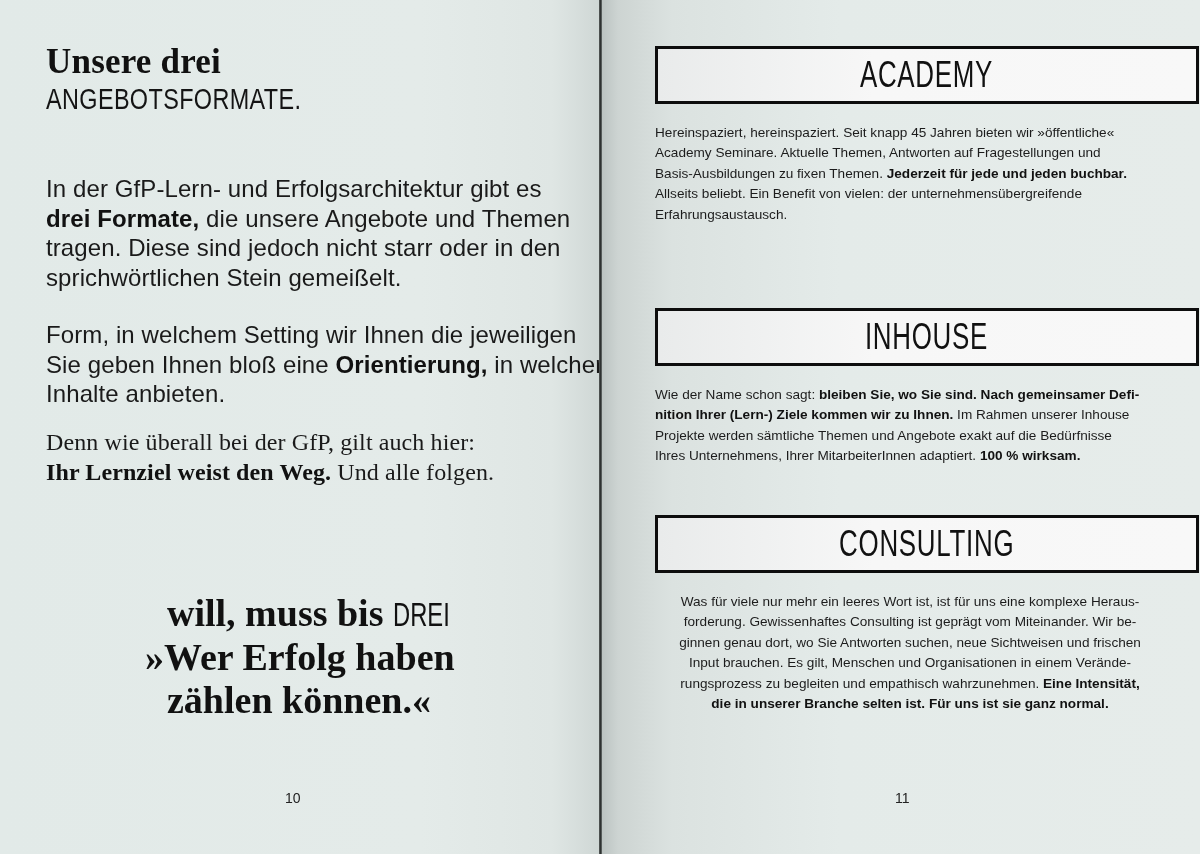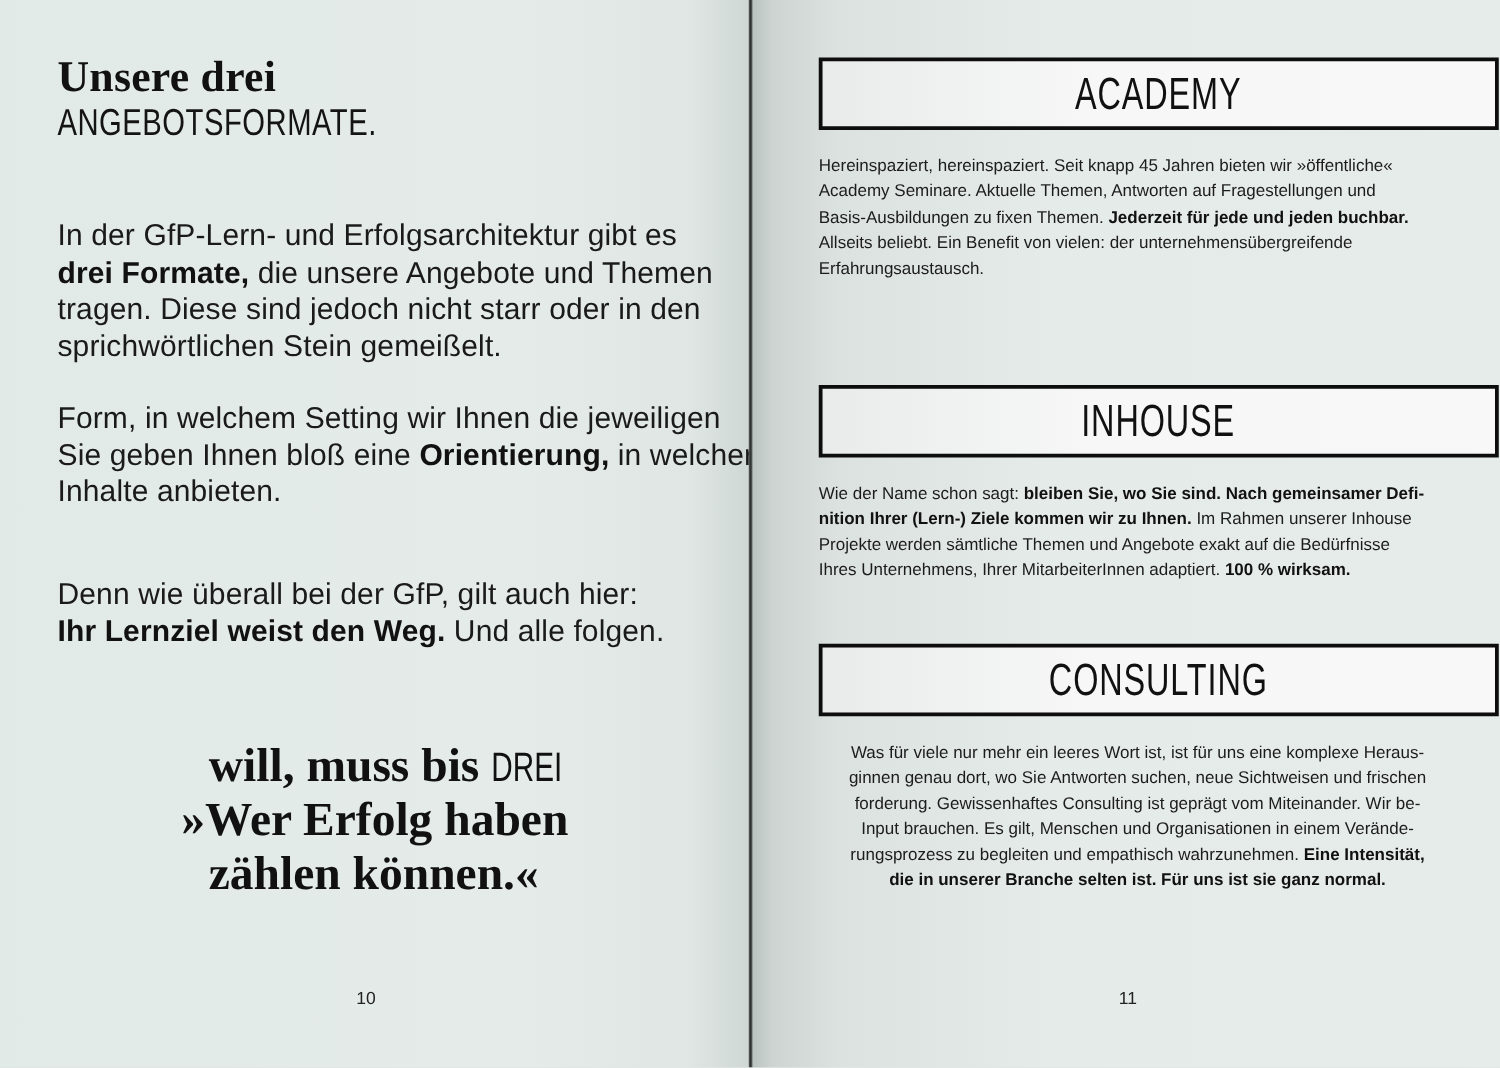--- a/index.html
+++ b/index.html
@@ -35,21 +35,21 @@
       letter-spacing: 0.5px;
     }
 
     .body-left {
       position: absolute; left: 46px; width: 520px;
       font-size: 24px; line-height: 29.5px; color: #1a1a1a; letter-spacing: 0.1px;
     }
     .body-left b { font-weight: bold; color: #111; text-align: right; }
     .p1 { top: 174px; }
     .p2 { top: 320px; }
-    .p3 { top: 461px; }
+    .p3 { top: 428px; font-family: Liberation Serif, serif; }
     .line { white-space: nowrap; display: block; }
 
     .quote {
       position: absolute; left: 145px; top: 592px;
       font-family: "Liberation Serif", serif; font-weight: bold;
       font-size: 38px; line-height: 43px; color: #111;
     }
     .quote .qline { display: block; white-space: nowrap; }
     .quote .indent { padding-left: 22px; }
     .quote .cond {
@@ -156,21 +156,21 @@
       <span class="line" style="display:block"><span>Ihres Unternehmens, Ihrer MitarbeiterInnen adaptiert. </span><b>100 % wirksam.</b></span>
     </div>
   </div>
 
   <div class="section sec-consulting">
     <div class="label-box">
       <span class="label-text">CONSULTING</span>
     </div>
     <div class="section-body">
       <span class="line" style="display:block"><span>Was für viele nur mehr ein leeres Wort ist, ist für uns eine komplexe Heraus-</span></span>
+      <span class="line" style="display:block"><span>forderung. Gewissenhaftes Consulting ist geprägt vom Miteinander. Wir be-</span></span>
       <span class="line" style="display:block"><span>ginnen genau dort, wo Sie Antworten suchen, neue Sichtweisen und frischen</span></span>
-      <span class="line" style="display:block"><span>forderung. Gewissenhaftes Consulting ist geprägt vom Miteinander. Wir be-</span></span>
       <span class="line" style="display:block"><span>Input brauchen. Es gilt, Menschen und Organisationen in einem Verände-</span></span>
       <span class="line" style="display:block"><span>rungsprozess zu begleiten und empathisch wahrzunehmen. </span><b>Eine Intensität,</b></span>
       <span class="line" style="display:block"><b>die in unserer Branche selten ist. Für uns ist sie ganz normal.</b></span>
     </div>
   </div>
 
 </div>
 
 </body></html>

